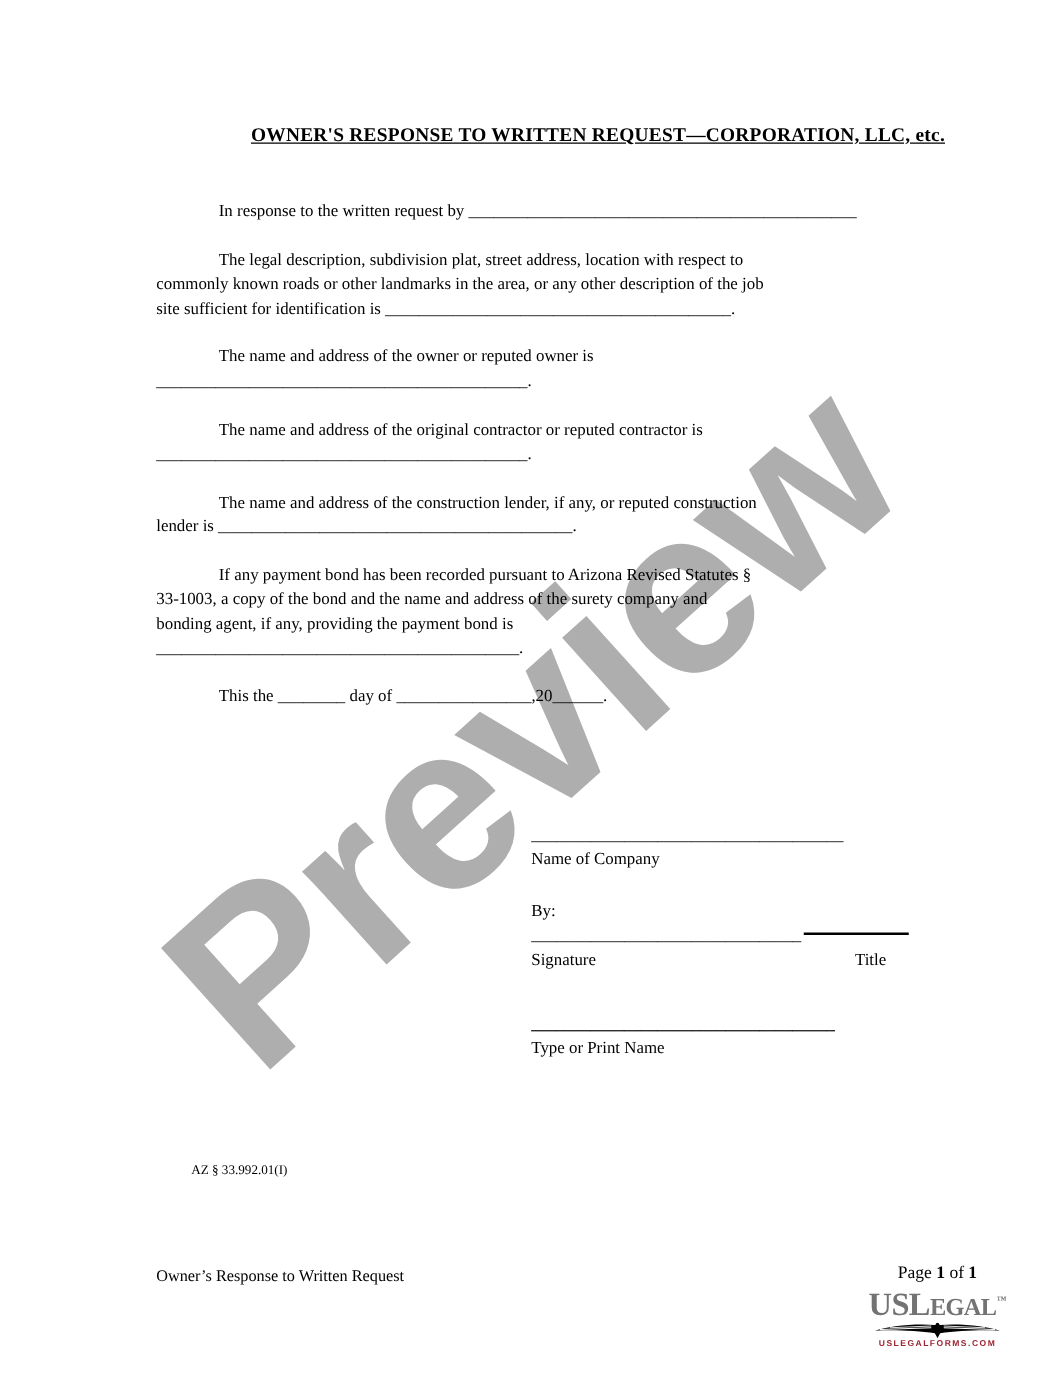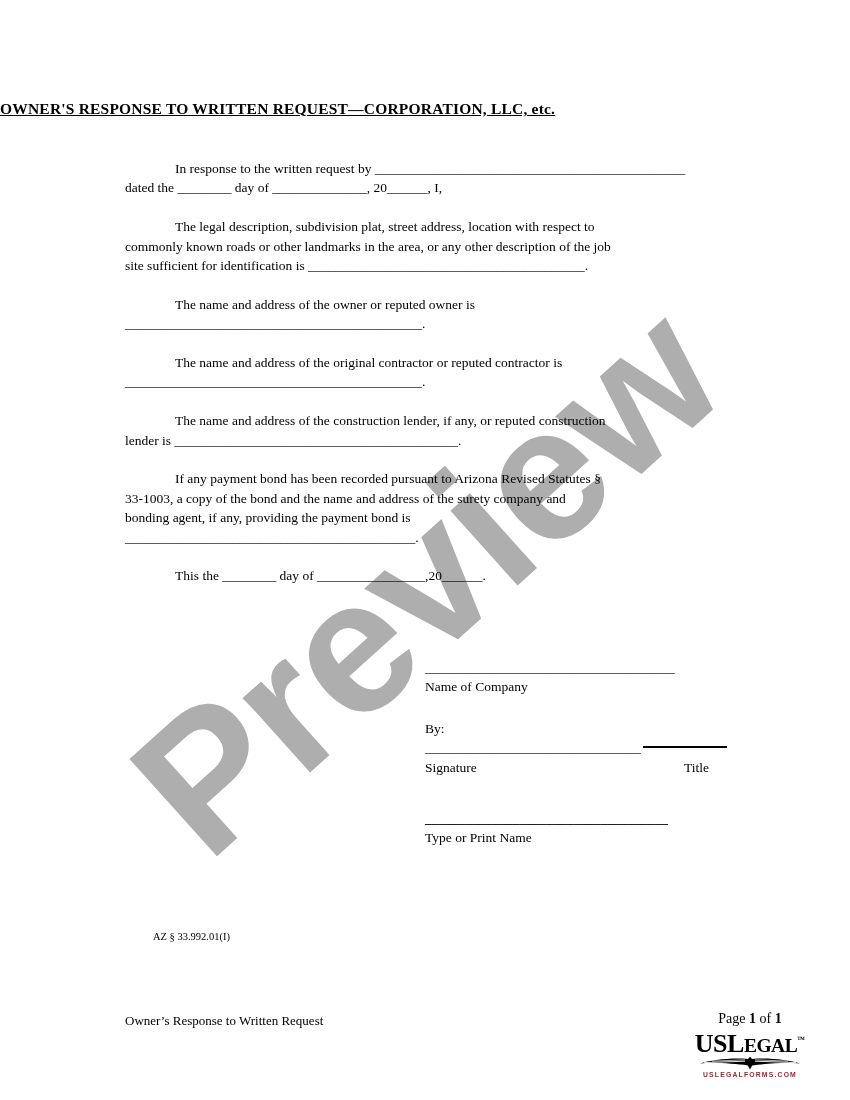--- a/index.html
+++ b/index.html
@@ -10,21 +10,21 @@
   }
   .watermark {
     position:absolute; left:425px; top:580px; z-index:1;
     transform:translate(-50%,-50%) rotate(-42deg);
     font-family:"Liberation Sans", sans-serif;
     font-weight:bold; font-size:190px; letter-spacing:-2px;
     color:#aeaeae; white-space:nowrap; user-select:none;
   }
   .layer { position:absolute; z-index:2; }
   .title {
-    top:100px; left:0; width:756px; text-align:left;
+    top:100px; left:0; width:756px; text-align:right;
     font-size:15.5px; font-weight:bold; text-decoration:underline;
     letter-spacing:0.2px;
   }
   .body-text {
     top:159px; left:125px; width:604px;
     font-size:13.5px; line-height:19.4px;
   }
   .para { margin-bottom:19.4px; }
   .line { white-space:nowrap; }
   .line.first { padding-left:50px; }
@@ -61,21 +61,20 @@
 </head>
 <body>
 
 <div class="watermark" style="color: rgb(174, 174, 174);">Preview</div>
 
 <div class="layer title">OWNER'S RESPONSE TO WRITTEN REQUEST—CORPORATION, LLC, etc.</div>
 
 <div class="layer body-text">
   <div class="para">
     <div class="line first">In response to the written request by ______________________________________________</div>
-    <div class="line">dated the ________ day of ______________, 20______, I,</div>
   </div>
   <div class="para">
     <div class="line first">The legal description, subdivision plat, street address, location with respect to</div>
     <div class="line">commonly known roads or other landmarks in the area, or any other description of the job</div>
     <div class="line">site sufficient for identification is _________________________________________.</div>
   </div>
   <div class="para">
     <div class="line first">The name and address of the owner or reputed owner is</div>
     <div class="line">____________________________________________.</div>
   </div>
@@ -110,21 +109,21 @@
   <div class="print-row line">____________________________________</div>
   <div>Type or Print Name</div>
 </div>
 
 <div class="layer statute">AZ § 33.992.01(I)</div>
 
 <div class="layer footer-doc">Owner’s Response to Written Request</div>
 
 <div class="layer footer-right">
   <div class="page-line"><span>Page</span> <b>1</b> <span>of</span> <b>1</b></div>
-  <div class="logo-name logo-red" style="color: #000000; font-family: Liberation Serif, serif;"><span class="logo-large">USL</span><span class="logo-small">EGAL</span><span class="logo-tm">™</span></div>
+  <div class="logo-name logo-red" style="color: #737373; font-family: Liberation Serif, serif;"><span class="logo-large">USL</span><span class="logo-small">EGAL</span><span class="logo-tm">™</span></div>
   <svg class="logo-eagle" width="104" height="13" viewBox="0 0 104 13">
     <path d="M50,2 C34,0.5 12,3 2,6.5 C16,5.5 36,6.5 50,8.5 Z" fill="#000"></path>
     <path d="M54,2 C70,0.5 92,3 102,6.5 C88,5.5 68,6.5 54,8.5 Z" fill="#000"></path>
     <line x1="6" y1="5.6" x2="47" y2="4.2" stroke="#fff" stroke-width="0.9"></line>
     <line x1="14" y1="4.2" x2="47" y2="2.8" stroke="#fff" stroke-width="0.7"></line>
     <line x1="98" y1="5.6" x2="57" y2="4.2" stroke="#fff" stroke-width="0.9"></line>
     <line x1="90" y1="4.2" x2="57" y2="2.8" stroke="#fff" stroke-width="0.7"></line>
     <path d="M52,0.5 L56.5,4 L52,12.5 L47.5,4 Z" fill="#000"></path>
     <circle cx="52" cy="1.6" r="1.4" fill="#000"></circle>
   </svg>

